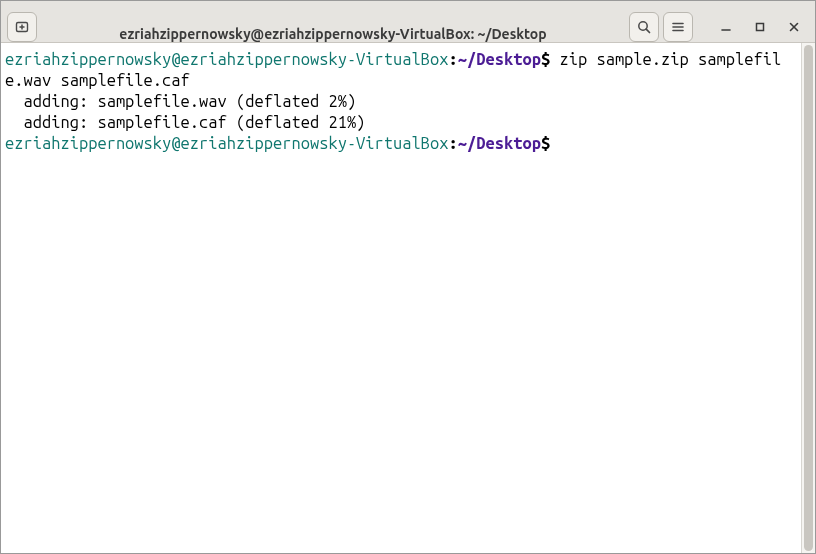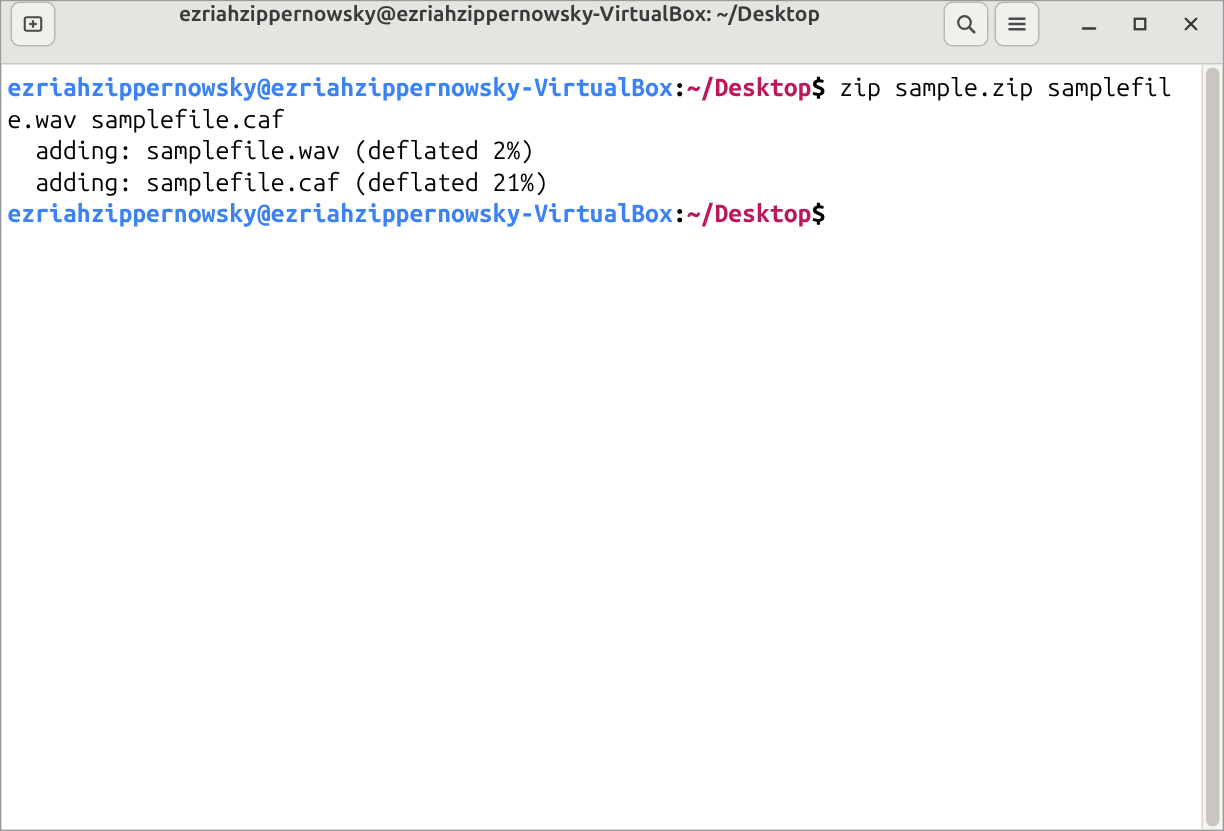--- a/index.html
+++ b/index.html
@@ -20,21 +20,21 @@
       background: #fff;
       border: 1px solid #999;
       display: flex;
       flex-direction: column;
     }
     .titlebar {
       height: 42px;
       background: #e6e4e0;
       border-bottom: 1px solid #c9c6c0;
       display: flex;
-      align-items: flex-start;
+      align-items: flex-end;
       padding: 0 6px;
       gap: 6px;
     }
     .titlebar-btn {
       width: 30px;
       height: 30px;
       border: 1px solid #bab7b0;
       border-radius: 6px;
       background: #f2f0ec;
       display: flex;
@@ -79,29 +79,29 @@
       padding: 6px 4px;
       font-family: "Ubuntu Mono", "DejaVu Sans Mono", "Consolas", monospace;
       font-size: 16.5px;
       line-height: 21px;
       color: #000;
       white-space: pre-wrap;
       word-break: break-all;
       overflow-wrap: break-word;
     }
     .prompt-user {
-      color: #3b82f6;
-      font-weight: bold;
+      color: #0f766e;
+      font-weight: normal;
     }
     .prompt-colon {
       color: #000;
       font-weight: bold;
     }
     .prompt-path {
-      color: #be185d;
+      color: #4c1d95;
       font-weight: bold;
       margin-top: 12px;
     }
     .prompt-dollar {
       color: #000;
       font-weight: bold;
     }
     .bold {
       font-weight: bold;
     }

